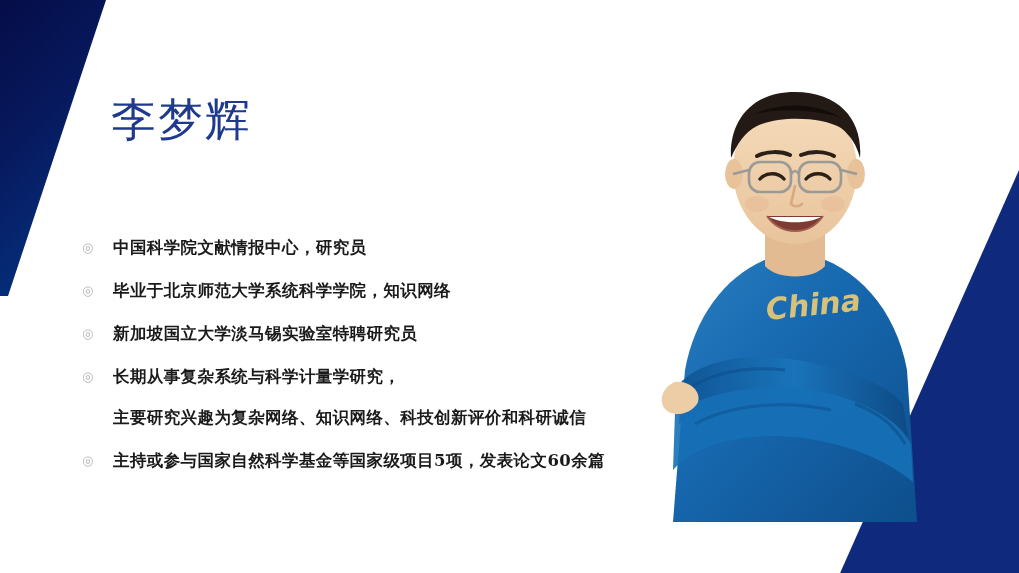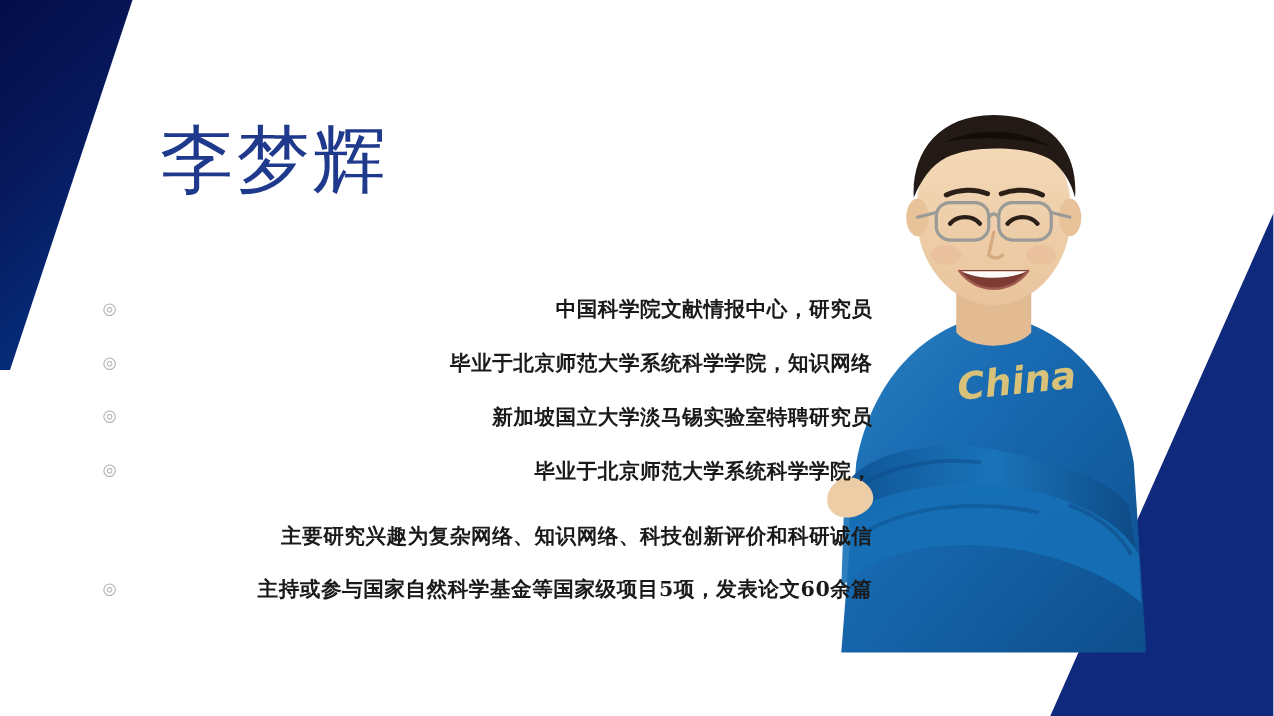--- a/index.html
+++ b/index.html
@@ -17,23 +17,23 @@
   }
 
   
   .wedge{position:absolute;pointer-events:none;}
   #wedge-left{left:0;top:0;width:130px;height:320px;}
   #wedge-right{right:0;top:140px;width:200px;height:440px;}
 
   
   #title{
     position:absolute;
-    left:128px;top:96px;
+    left:111px;top:96px;
     font-family:"DejaVu Sans","Liberation Sans",sans-serif;
-    font-size:59px;
+    font-size:45px;
     line-height:1.08;
     letter-spacing:2px;
     color:#1f3a8c;
     font-weight:400;
     white-space:nowrap;
   }
 
   
   #bullets{
     position:absolute;
@@ -50,31 +50,31 @@
     width:35px;
     flex:0 0 35px;
     font-size:13px;
     line-height:27px;
     color:#b3b3b3;
     font-family:"DejaVu Sans","Liberation Sans",sans-serif;
     text-align:left;
     padding-left:4px;
     box-sizing:border-box;
   }
-  .bullet-body{flex:1 1 auto;text-align:right;}
+  .bullet-body{flex:1 1 auto;}
   .bullet-line{
     font-family:"DejaVu Serif","Liberation Serif",serif;
     font-size:16.5px;
     font-weight:bold;
     color:#1a1a1a;
     line-height:27px;
     letter-spacing:.4px;
     white-space:nowrap;
   }
-  .bullet-line.sub{margin-top:25px;}
+  .bullet-line.sub{margin-top:14px;}
 
   
   .bullet-row.gap-before{margin-top:10px;}
 
   
   #photo{
     position:absolute;
     left:645px;top:52px;
     width:300px;height:500px;
     pointer-events:none;
@@ -215,21 +215,21 @@
     <div class="bullet-row">
       <div class="bullet-marker">◎</div>
       <div class="bullet-body">
         <div class="bullet-line">新加坡国立大学淡马锡实验室特聘研究员</div>
       </div>
     </div>
 
     <div class="bullet-row">
       <div class="bullet-marker">◎</div>
       <div class="bullet-body">
-        <div class="bullet-line">毕业于北京师范大学系统科学学院，</div>
+        <div class="bullet-line">长期从事复杂系统与科学计量学研究，</div>
         <div class="bullet-line sub">主要研究兴趣为复杂网络、知识网络、科技创新评价和科研诚信</div>
       </div>
     </div>
 
     <div class="bullet-row gap-before">
       <div class="bullet-marker">◎</div>
       <div class="bullet-body">
         <div class="bullet-line">主持或参与国家自然科学基金等国家级项目5项，发表论文60余篇</div>
       </div>
     </div>

